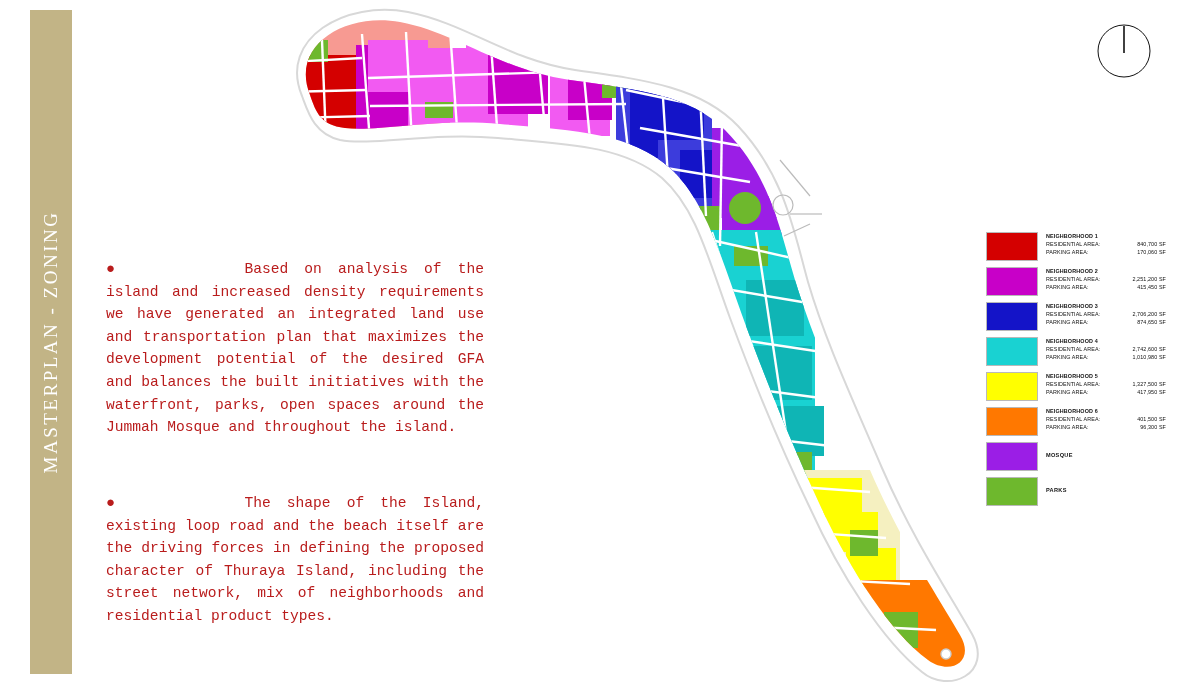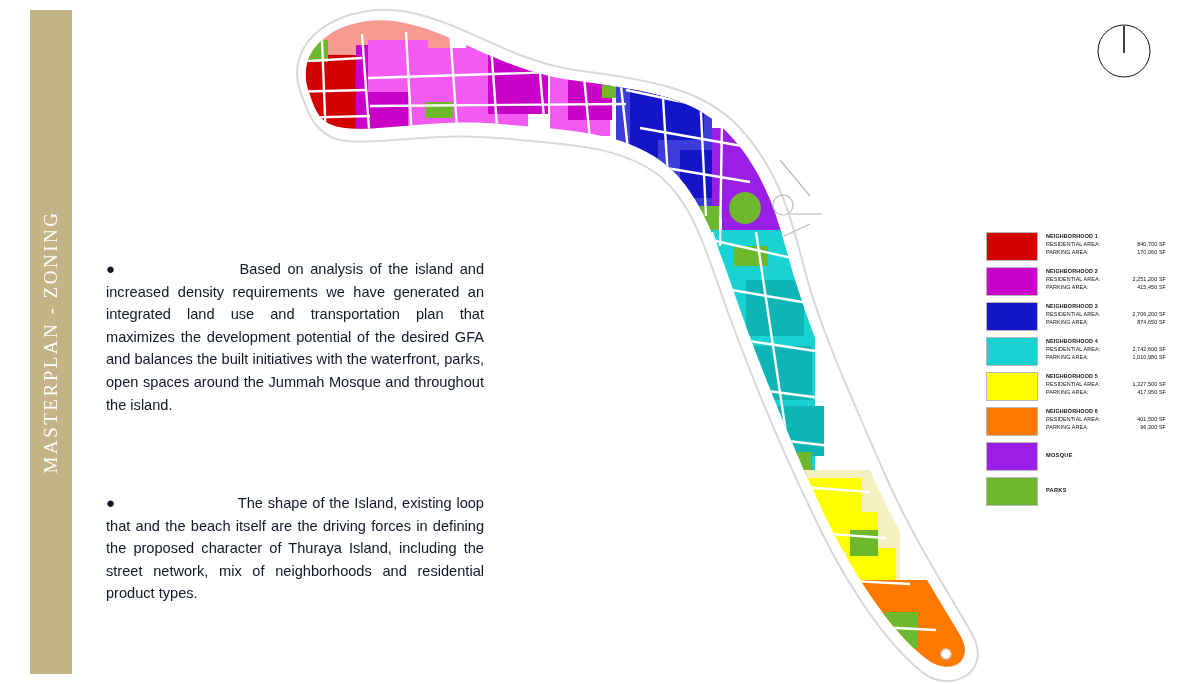--- a/index.html
+++ b/index.html
@@ -40,24 +40,24 @@
   }
   .side-title span {
     transform: rotate(-90deg);
     white-space: nowrap;
   }
 
   
   .para {
     position: absolute;
     width: 378px;
-    font-family: Liberation Sans, sans-serif;
+    font-family: Liberation Mono, monospace;
     font-size: 14.6px;
     line-height: 1.55;
-    color: #0f172a;
+    color: #b91c1c;
     text-align: justify;
   }
   .para .bullet {
     font-size: 15px;
     line-height: 1;
     margin-right: 60px;
   }
   .para-1 { left: 106px; top: 258px; }
   .para-2 { left: 106px; top: 492px; }
   .para .indent { display: inline-block; width: 62px; }
@@ -132,21 +132,21 @@
 <div class="side-bar"></div>
 <div class="side-title">
   <span>MASTERPLAN - ZONING</span>
 </div>
 
 <div class="para para-1">
   <span class="bullet">●</span><span class="indent"></span><span>Based on analysis of the island and increased density requirements we have generated an integrated land use and transportation plan that maximizes the development potential of the desired GFA and balances the built initiatives with the waterfront, parks, open spaces around the Jummah Mosque and throughout the island.</span>
 </div>
 
 <div class="para para-2">
-  <span class="bullet">●</span><span class="indent"></span><span>The shape of the Island, existing loop that and the beach itself are the driving forces in defining the proposed character of Thuraya Island, including the street network, mix of neighborhoods and residential product types.</span>
+  <span class="bullet">●</span><span class="indent"></span><span>The shape of the Island, existing loop road and the beach itself are the driving forces in defining the proposed character of Thuraya Island, including the street network, mix of neighborhoods and residential product types.</span>
 </div>
 
 <div class="north">
   <svg width="58" height="58" viewBox="0 0 58 58">
     <circle cx="29" cy="29" r="26" fill="none" stroke="#111" stroke-width="1"></circle>
     <line x1="29" y1="4" x2="29" y2="31" stroke="#111" stroke-width="1.6"></line>
   </svg>
 </div>
 
 <div class="legend">

